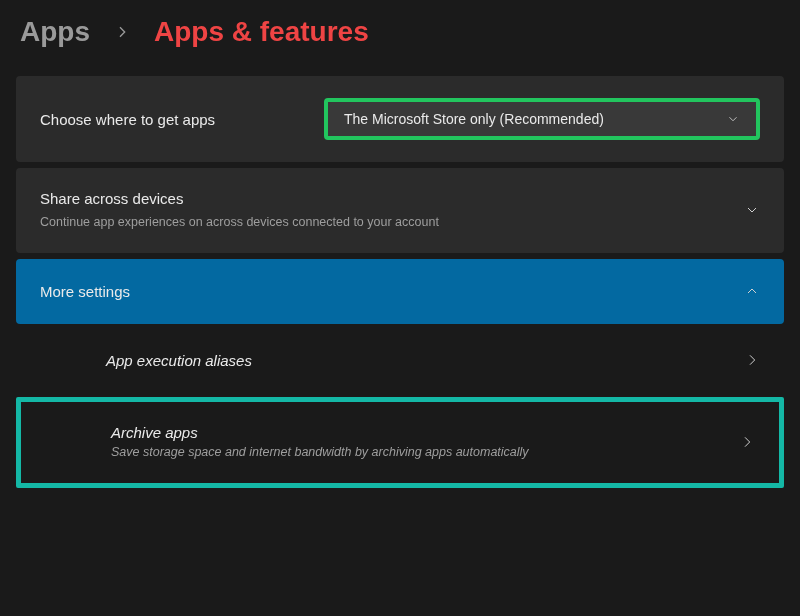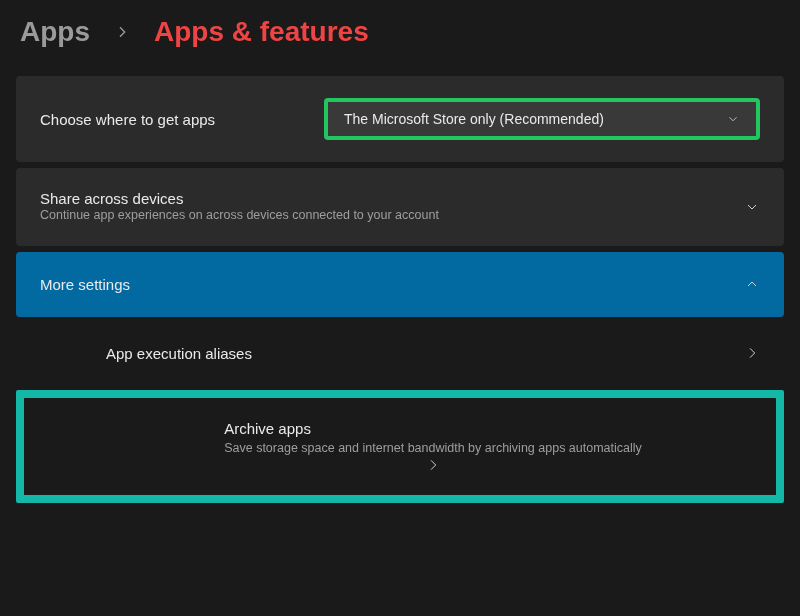--- a/index.html
+++ b/index.html
@@ -51,21 +51,21 @@
       padding: 22px 24px;
       width: 100%;
     }
     .row-label {
       font-size: 15px;
       color: #eaeaea;
     }
     .row-text {
       display: flex;
       flex-direction: column;
-      gap: 0;
+      gap: 7px;
     }
     .row-title {
       font-size: 15px;
       color: #eaeaea;
     }
     .row-sub {
       font-size: 12.5px;
       color: #9e9e9e;
       line-height: 1.35;
     }
@@ -111,33 +111,32 @@
       display: flex;
       align-items: center;
       justify-content: space-between;
       padding: 24px 24px;
     }
     .sub-section {
       margin-top: 6px;
     }
     .sub-row {
       display: flex;
-      align-items: center;
       justify-content: space-between;
       padding: 22px 24px 22px 90px;
       cursor: pointer;
+      font-style: italic;
     }
     .sub-row + .sub-row {
       margin-top: 6px;
     }
     .highlight {
-      border: 8px solid #14b8a6;
+      border: 5px solid #14b8a6;
       border-radius: 2px;
       margin: 2px 0;
-      flex-direction: column;
     }
     .sub-text-block {
       display: flex;
       flex-direction: column;
       gap: 3px;
     }
   </style>
 </head>
 <body>
 

